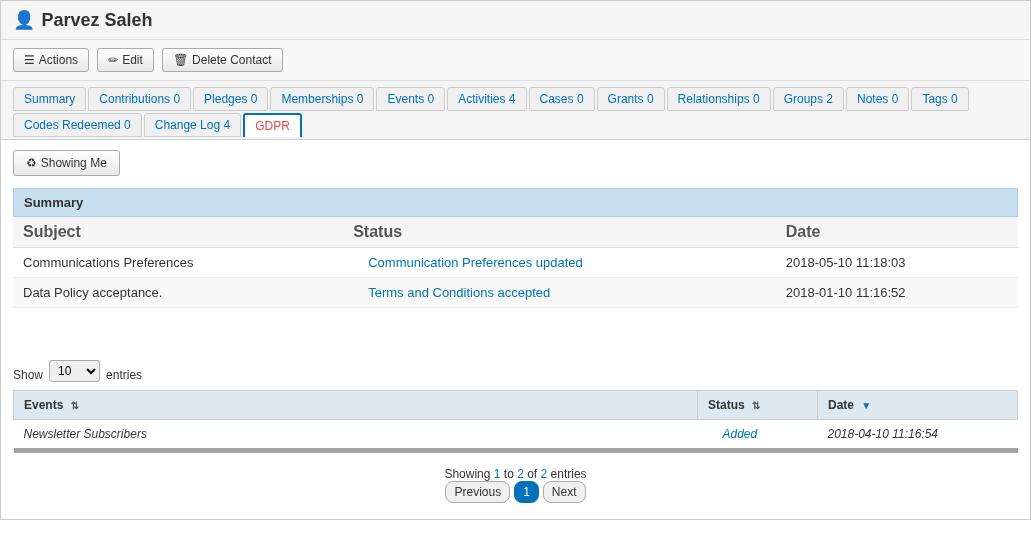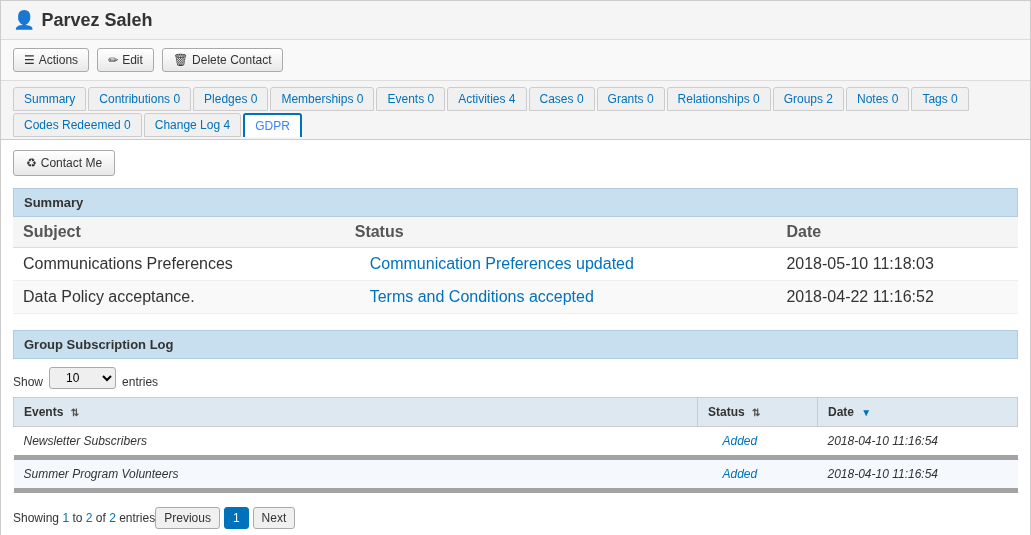--- a/index.html
+++ b/index.html
@@ -10,50 +10,50 @@
 
     .action-bar { background: #f9f9f9; border-bottom: 1px solid #ddd; padding: 8px 12px; display: flex; gap: 8px; }
     .btn { padding: 4px 10px; border: 1px solid #aaa; background: linear-gradient(#fff, #e8e8e8); border-radius: 3px; cursor: pointer; font-size: 12px; color: #333; display: inline-flex; align-items: center; gap: 4px; }
     .btn-actions { }
     .btn-edit { }
     .btn-delete { }
 
     .tabs-container { background: #f5f5f5; border-bottom: 1px solid #ccc; padding: 6px 12px 0 12px; }
     .tabs-row { display: flex; flex-wrap: wrap; gap: 2px; margin-bottom: 2px; }
     .tab { padding: 4px 10px; border: 1px solid #ccc; background: #e8e8e8; border-radius: 3px 3px 0 0; cursor: pointer; font-size: 12px; color: #0071bb; text-decoration: none; white-space: nowrap; }
-    .tab.active { background: #fff; border-bottom: 1px solid #fff; color: #3b82f6; font-weight: normal; border: 2px solid #0071bb; border-bottom: none; }
+    .tab.active { background: #fff; border-bottom: 1px solid #fff; color: #ef4444; font-weight: normal; border: 2px solid #0071bb; border-bottom: none; }
     .tab.normal { background: #f0f0f0; border: 1px solid #ccc; }
 
     .content { padding: 10px 12px; }
 
     .forget-btn { padding: 5px 12px; border: 1px solid #aaa; background: linear-gradient(#fff, #e8e8e8); border-radius: 3px; cursor: pointer; font-size: 12px; color: #333; margin-bottom: 12px; display: inline-flex; align-items: center; gap: 4px; }
 
     .section-header { background: #c8dff0; padding: 6px 10px; font-weight: bold; font-size: 13px; color: #333; margin-bottom: 0; border: 1px solid #b0cce0; }
 
     .summary-table { width: 100%; border-collapse: collapse; margin-bottom: 16px; }
     .summary-table th { background: #f5f5f5; padding: 6px 10px; text-align: left; font-weight: bold; color: #555; border-bottom: 1px solid #ddd; font-size: 16px; }
-    .summary-table td { padding: 7px 10px; border-bottom: 1px solid #eee; font-size: 16px; }
+    .summary-table td { padding: 7px 10px; border-bottom: 1px solid #eee; font-size: 13px; }
     .summary-table tr:nth-child(even) { background: #f9f9f9; }
     .link-text { color: #0071bb; margin-left: 15px; }
 
     .group-section-header { background: #c8dff0; padding: 6px 10px; font-weight: bold; font-size: 13px; color: #333; border: 1px solid #b0cce0; margin-top: 0; }
 
     .show-entries { display: flex; align-items: flex-end; gap: 6px; padding: 8px 0; font-size: 12px; }
-    .show-entries select { padding: 2px 12px; border: 1px solid #aaa; border-radius: 3px; font-size: 12px; }
+    .show-entries select { padding: 2px 4px; border: 1px solid #aaa; border-radius: 3px; font-size: 12px; margin-top: 28px; }
 
     .group-table { width: 100%; border-collapse: collapse; margin-bottom: 8px; }
     .group-table th { background: #dde8f0; padding: 7px 10px; text-align: left; font-weight: bold; color: #333; border: 1px solid #ccc; font-size: 12px; cursor: pointer; }
     .group-table th .sort-icon { color: #555; font-size: 10px; margin-left: 4px; }
     .group-table th.sort-desc .sort-icon { color: #0071bb; }
     .group-table td { padding: 7px 10px; border-bottom: 5px solid #a3a3a3; font-size: 12px; font-style: italic; }
     .group-table tr:nth-child(even) { background: #f5f8fc; }
 
-    .pagination-bar { display: flex; align-items: center; padding: 6px 0; font-size: 12px; }
+    .pagination-bar { display: flex; justify-content: space-between; align-items: center; padding: 6px 0; font-size: 12px; flex-direction: column; }
     .pagination-controls { display: flex; align-items: center; gap: 4px; }
-    .page-btn { padding: 3px 8px; border: 1px solid #aaa; background: #f0f0f0; border-radius: 3px; cursor: pointer; font-size: 12px; color: #333; }
+    .page-btn { padding: 3px 8px; border: 1px solid #aaa; background: #f0f0f0; border-radius: 8px; cursor: pointer; font-size: 12px; color: #333; }
     .page-btn.current { background: #0071bb; color: #fff; border-color: #0071bb; }
 
     .outer-border { border: 1px solid #ccc; margin: 0; }
   </style>
 </head>
 <body>
 
 <div class="outer-border">
 
   <div class="top-bar">
@@ -97,21 +97,21 @@
       <a class="tab normal">Codes Redeemed 0</a>
       <a class="tab normal">Change Log 4</a>
       <a class="tab active">GDPR</a>
     </div>
   </div>
 
   <div class="content">
     
     <button class="forget-btn">
       <span>♻</span>
-      <span>Contact Me</span>
+      <span>Showing Me</span>
     </button>
 
     
     <div>
       <div class="section-header">
         <span>Summary</span>
       </div>
       <table class="summary-table">
         <thead>
           <tr>
@@ -122,31 +122,28 @@
         </thead>
         <tbody>
           <tr>
             <td>Communications Preferences</td>
             <td><span class="link-text">Communication Preferences updated</span></td>
             <td>2018-05-10 11:18:03</td>
           </tr>
           <tr>
             <td>Data Policy acceptance.</td>
             <td><span class="link-text">Terms and Conditions accepted</span></td>
-            <td>2018-04-22 11:16:52</td>
+            <td>2018-01-10 11:16:52</td>
           </tr>
         </tbody>
       </table>
     </div>
 
     
     <div>
-      <div class="group-section-header">
-        <span>Group Subscription Log</span>
-      </div>
 
       <div class="show-entries">
         <span>Show</span>
         <select>
           <option>10</option>
           <option>25</option>
           <option>50</option>
           <option>100</option>
         </select>
         <span>entries</span>
@@ -168,25 +165,20 @@
               <span class="sort-icon" style="color:#0071bb;">▼</span>
             </th>
           </tr>
         </thead>
         <tbody>
           <tr>
             <td>Newsletter Subscribers</td>
             <td><span class="link-text">Added</span></td>
             <td>2018-04-10 11:16:54</td>
           </tr>
-          <tr>
-            <td>Summer Program Volunteers</td>
-            <td><span class="link-text">Added</span></td>
-            <td>2018-04-10 11:16:54</td>
-          </tr>
         </tbody>
       </table>
 
       <div class="pagination-bar">
         <div>
           <span>Showing</span>
           <span style="color:#0071bb;">1</span>
           <span>to</span>
           <span style="color:#0071bb;">2</span>
           <span>of</span>

